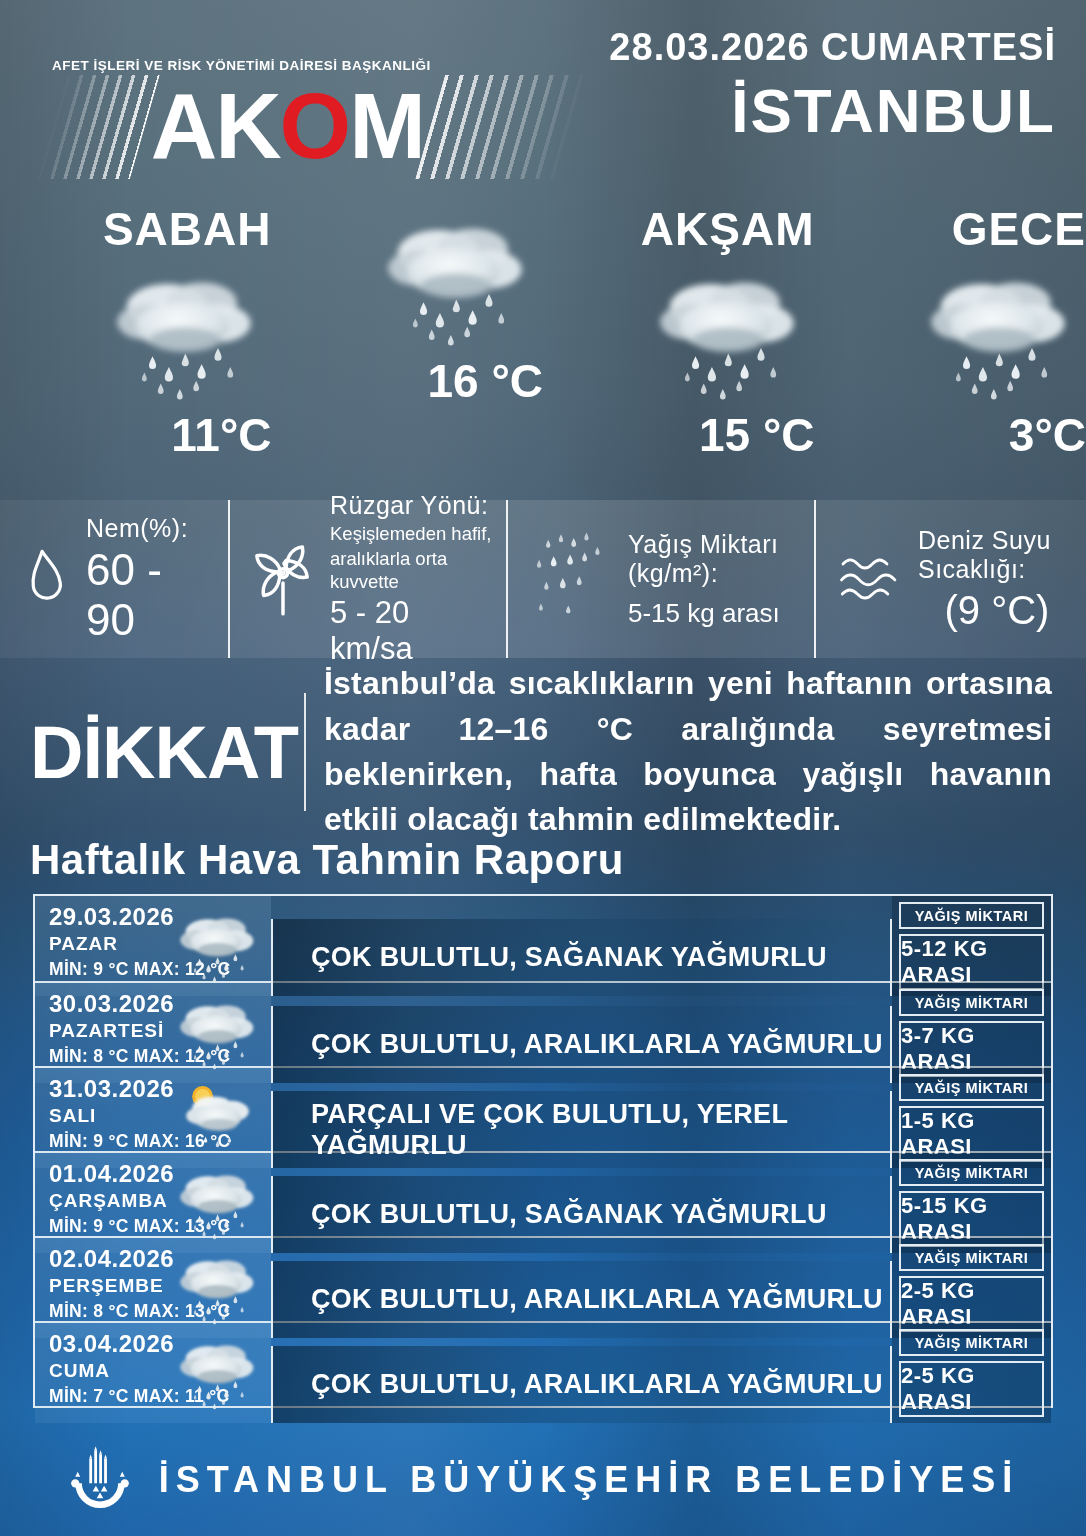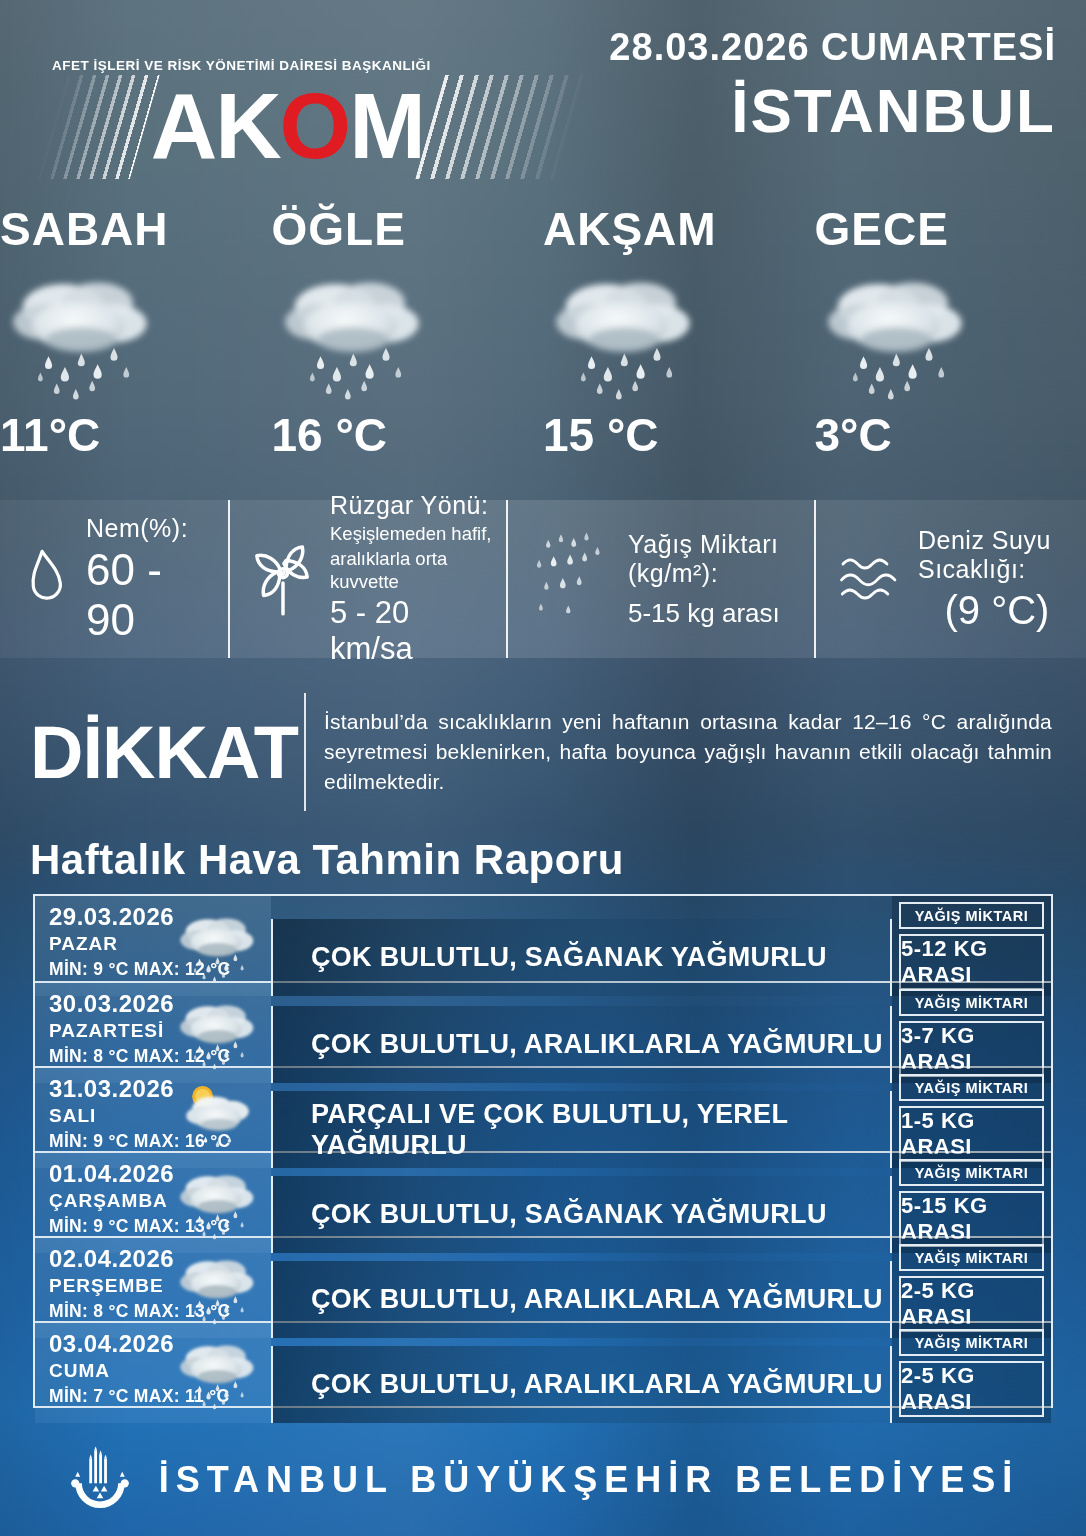--- a/index.html
+++ b/index.html
@@ -42,21 +42,21 @@
             mask-image:linear-gradient(90deg, #000 5%, transparent 100%);
   }
   .brand-word { font-size:92px; font-weight:800; letter-spacing:-2px; line-height:0.95; padding:0 6px; }
   .brand-word .o-red { color:#e11b22; }
   .head-right { position:absolute; right:30px; top:26px; text-align:right; }
   .head-date { font-size:38px; font-weight:800; letter-spacing:1px; }
   .head-city { font-size:62px; font-weight:800; letter-spacing:2px; margin-top:6px; }
 
   
   .periods { display:flex; margin-top:6px; height:276px; }
-  .period { flex:1; display:flex; flex-direction:column; align-items:flex-start; }
+  .period { flex:1; display:flex; flex-direction:column; align-items:flex-end; }
   .period-label { font-size:46px; font-weight:800; letter-spacing:1px; }
   .period-icon { width:168px; height:150px; margin-top:2px; }
   .period-temp { font-size:46px; font-weight:800; margin-top:0px; }
 
   
   .stats {
     margin-top:22px; height:158px; display:flex; align-items:stretch;
     background:linear-gradient(100deg, rgba(255,255,255,0.05) 0%, rgba(255,255,255,0.13) 52%, rgba(255,255,255,0.05) 100%);
   }
   .stat { display:flex; align-items:center; padding:14px 10px 14px 22px; }
@@ -67,21 +67,21 @@
   .stat-desc { font-size:18.5px; line-height:1.25; margin-top:2px; }
   .stat-value-lg { font-size:44px; font-weight:400; margin-top:2px; }
   .stat-value-md { font-size:31px; font-weight:400; margin-top:2px; }
   .stat-value-sm { font-size:26px; font-weight:400; margin-top:10px; }
   .stat-value-pr { font-size:40px; font-weight:400; margin-top:4px; text-align:center; }
 
   
   .alert { display:flex; align-items:center; margin-top:26px; height:136px; padding-left:30px; }
   .alert-title { width:268px; font-size:74px; font-weight:700; letter-spacing:-1px; }
   .alert-divider { width:2px; height:118px; background:rgba(255,255,255,0.85); margin:0 18px 0 6px; }
-  .alert-text { width:728px; font-size:21px; font-weight:400; line-height:1.42; text-align:justify; letter-spacing:0.2px; }
+  .alert-text { width:728px; font-size:32px; font-weight:700; line-height:1.42; text-align:justify; letter-spacing:0.2px; }
 
   
   .weekly-title { margin:16px 0 10px 30px; font-size:42px; font-weight:800; letter-spacing:0.5px; }
   .wtable { margin:0 33px; border:2px solid #e3ecf2; }
   .wrow { display:grid; grid-template-columns:236px 621px 1fr; height:85px; }
   .wrow + .wrow { border-top:2px solid #e3ecf2; }
   .wcell-day {
     position:relative; padding:7px 0 0 14px;
     background:linear-gradient(180deg, rgba(150,195,230,0.18), rgba(150,195,230,0.10));
   }
@@ -256,21 +256,20 @@
   <div class="periods">
     <div class="period">
       <div class="period-label">SABAH</div>
       <svg class="period-icon">
           <use href="#sym-rain-cloud"></use>
         </svg>
       <div class="period-temp">11°C</div>
     </div>
 
     <div class="period">
-      <div class="period-label">ÖĞLE</div>
       <svg class="period-icon">
           <use href="#sym-rain-cloud"></use>
         </svg>
       <div class="period-temp">16 °C</div>
     </div>
 
     <div class="period">
       <div class="period-label">AKŞAM</div>
       <svg class="period-icon">
           <use href="#sym-rain-cloud"></use>

